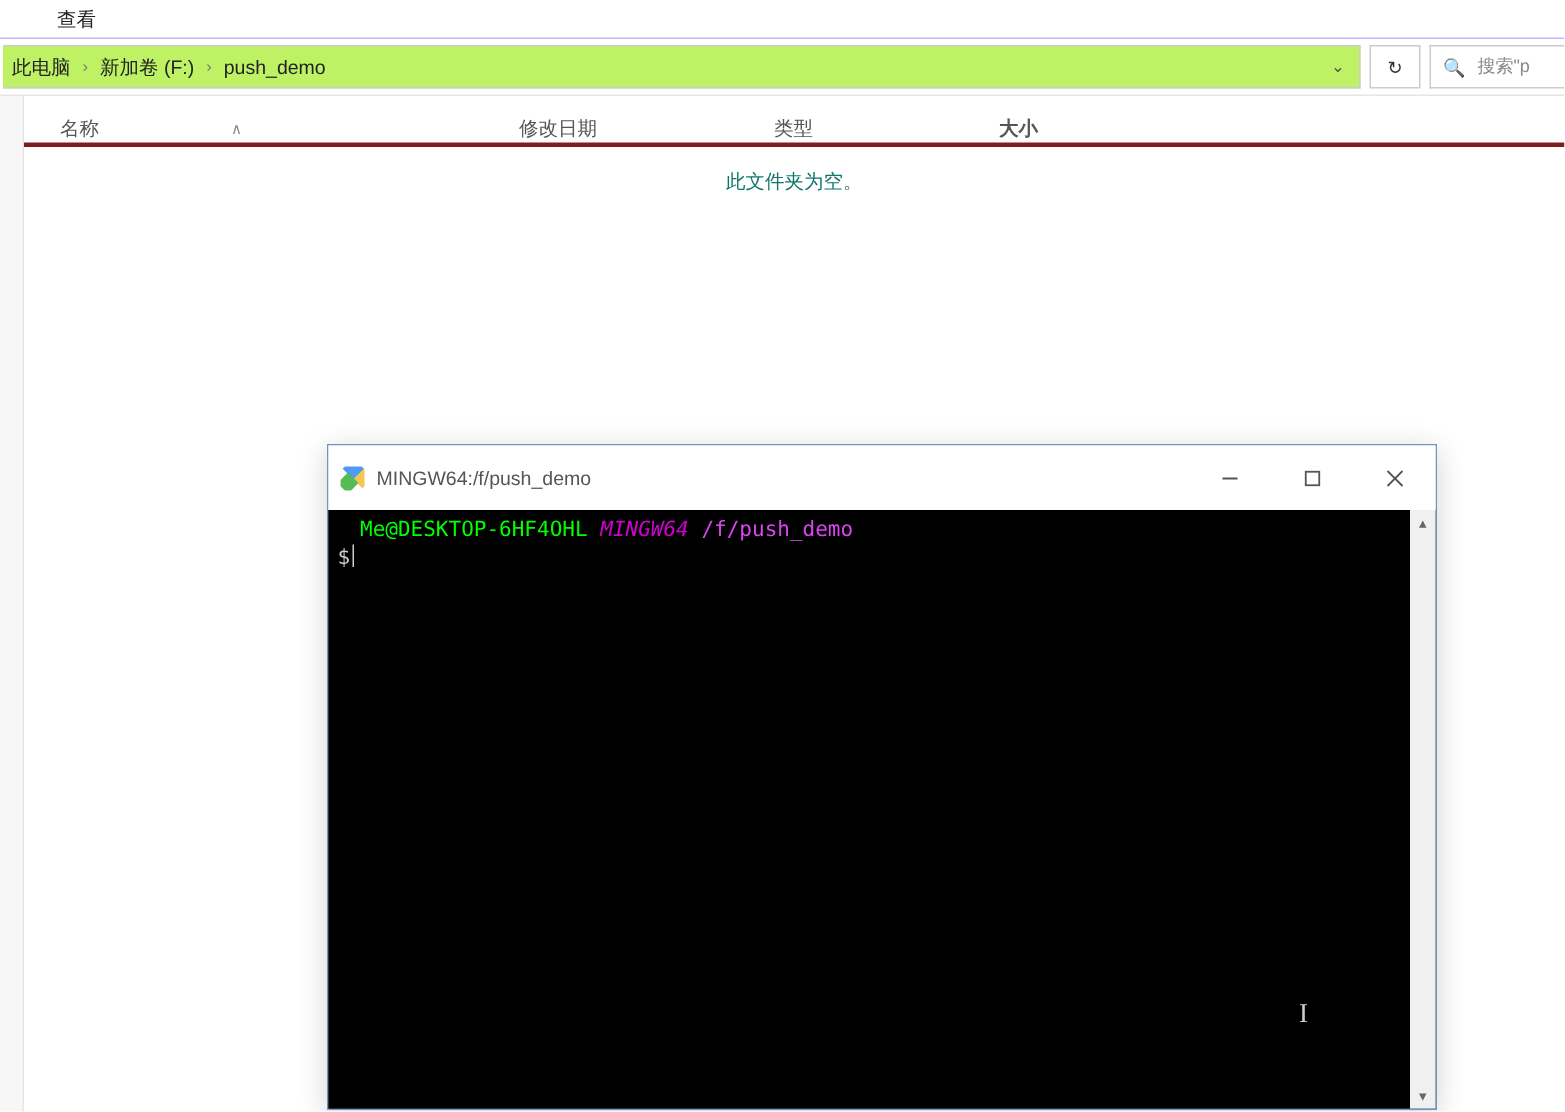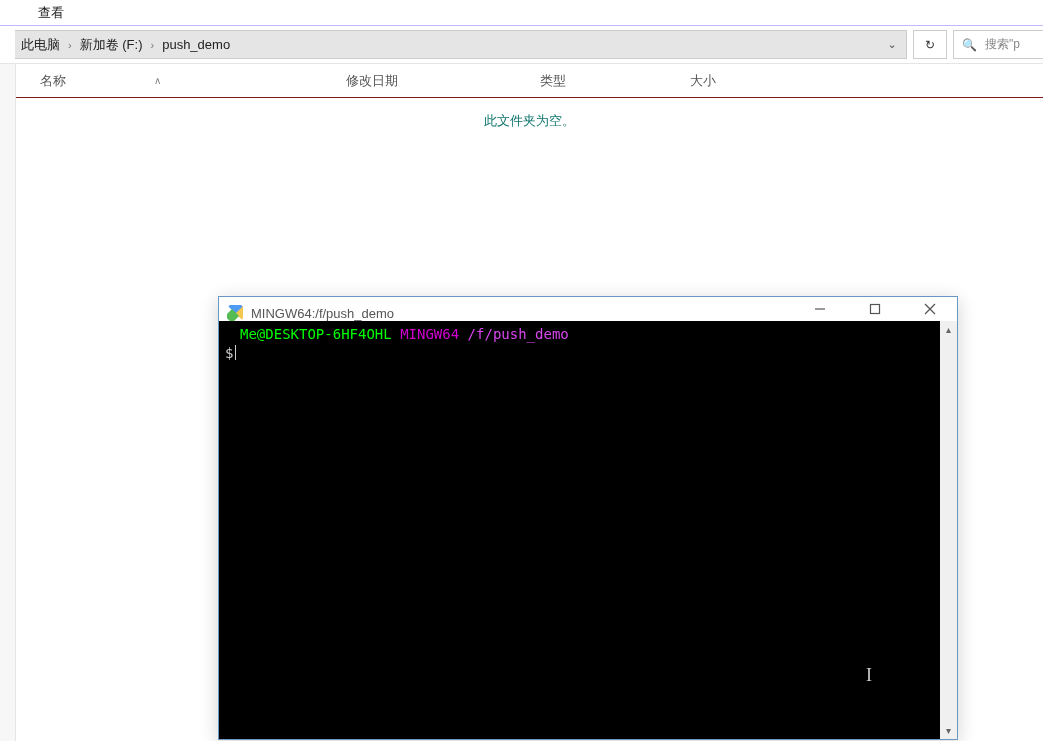--- a/index.html
+++ b/index.html
@@ -31,23 +31,23 @@
     border-bottom: 1px solid #e5e5e5;
     gap: 6px;
   }
   .breadcrumb {
     flex: 1;
     display: flex;
     align-items: center;
     border: 1px solid #ccc;
     border-left: none;
     position: relative;
-    background: #e5e5e5;
+    background: #bef264;
     min-width: 0;
-    margin-left: 15px;
+    margin-left: 2px;
     text-align: center;
   }
   .crumbs { display: flex; align-items: center; gap: 4px; padding-left: 6px; font-size: 13px; color: #222;}
   .crumbs .sep { color: #777; margin: 0 4px; font-size: 11px;}
   .bc-dropdown {
     margin-left: auto;
     width: 28px;
     display: flex; align-items: center; justify-content: center;
     color: #555;
     font-size: 11px;
@@ -73,57 +73,57 @@
   
   .body-row { display: flex; height: calc(100% - 26px - 38px); }
   .nav-pane {
     width: 16px;
     background: #f7f7f7;
     border-right: 1px solid #e5e5e5;
   }
   .content-pane { flex: 1; position: relative; }
   .col-headers {
     display: flex;
-    align-items: center;
+    align-items: flex-end;
     height: 34px;
-    border-bottom: 1px solid #7f1d1d;
+    border-bottom: 3px solid #7f1d1d;
     font-size: 13px;
     color: #555;
     padding-left: 24px;
   }
   .col-headers > div { border-right: 1px solid transparent; }
   .col-name { width: 306px; display: flex; align-items: center; }
   .col-name .sort { margin-left: 88px; color: #888; font-size: 10px;}
   .col-date { width: 170px; }
-  .col-type { width: 150px; margin-left: 24px; }
-  .col-size { width: 120px; }
+  .col-type { width: 150px; }
+  .col-size { width: 120px; font-weight: bold; }
   .empty-folder {
     text-align: center;
     color: #0f766e;
     font-size: 13px;
     margin-top: 14px;
   }
   
   .terminal-window {
     position: absolute;
     left: 218px;
     top: 296px;
     width: 740px;
     height: 444px;
     border: 1px solid #6b97c4;
     background: #fff;
     box-shadow: 0 4px 18px rgba(0,0,0,0.18);
     display: flex;
     flex-direction: column;
   }
   .term-titlebar {
-    height: 24px;
-    background: #fff;
-    display: flex;
-    align-items: flex-end;
+    height: 43px;
+    background: #fff;
+    display: flex;
+    align-items: center;
     font-size: 13px;
     color: #555;
   }
   .term-icon {
     width: 16px; height: 16px; margin: 0 8px 0 8px;
     display: inline-block;
   }
   .win-btns { margin-left: auto; display: flex; height: 100%; }
   .win-btn {
     width: 55px;
@@ -148,21 +148,21 @@
     position: relative;
   }
   .term-scrollbar .arrow {
     position: absolute; left: 0; right: 0; height: 17px;
     display:flex; align-items:center; justify-content:center;
     color:#666; font-size:10px;
   }
   .term-scrollbar .arrow.up   { top: 0; }
   .term-scrollbar .arrow.down { bottom: 0; }
   .t-green   { color: #00ff00; padding-left: 15px; }
-  .t-magenta { color: #d000d0; }
+  .t-magenta { color: #d000d0; font-style: italic; }
   .t-yellow  { color: #d946ef; }
   .cursor {
     display: inline-block;
     width: 1px; height: 15px;
     background: #ccc; vertical-align: -2px;
     margin-left: 2px;
   }
   .text-cursor {
     position: absolute; right: 68px; bottom: 52px;
     color: #ccc; font-family: serif; font-size: 18px;

